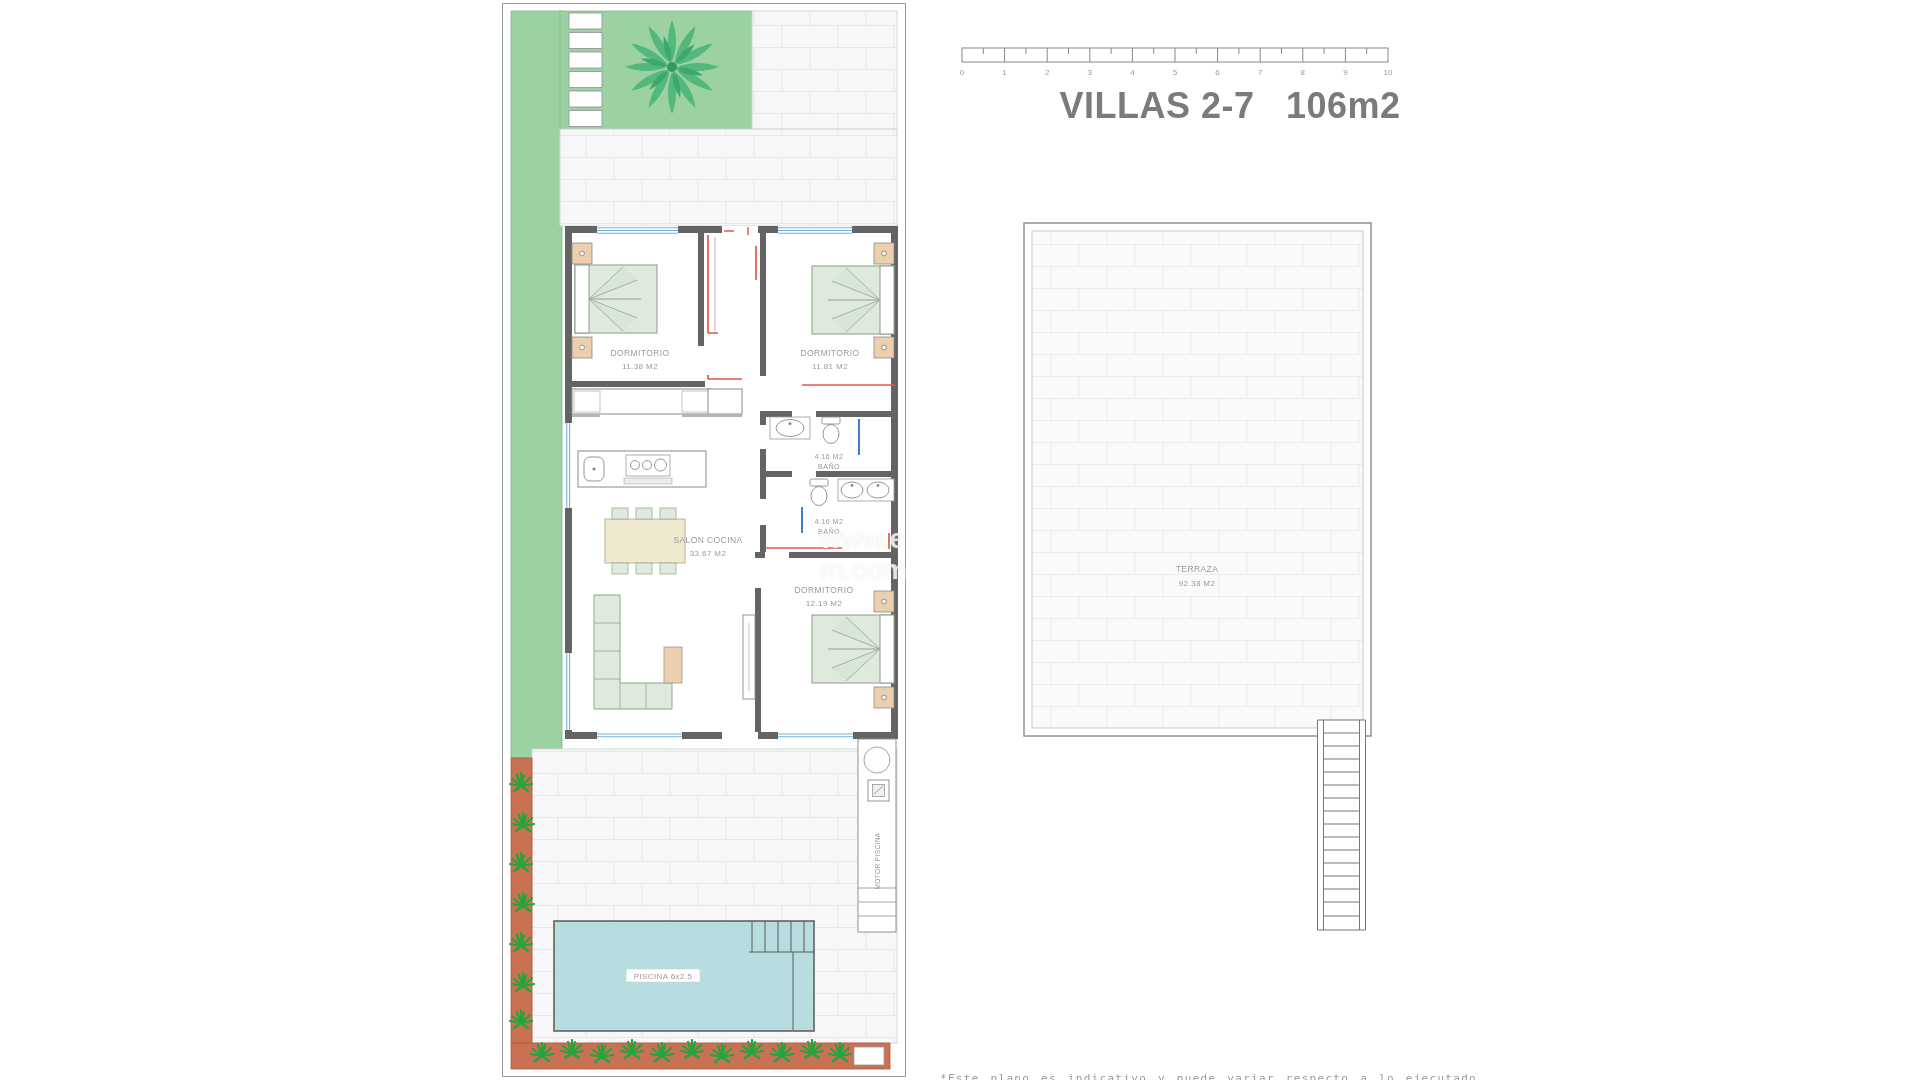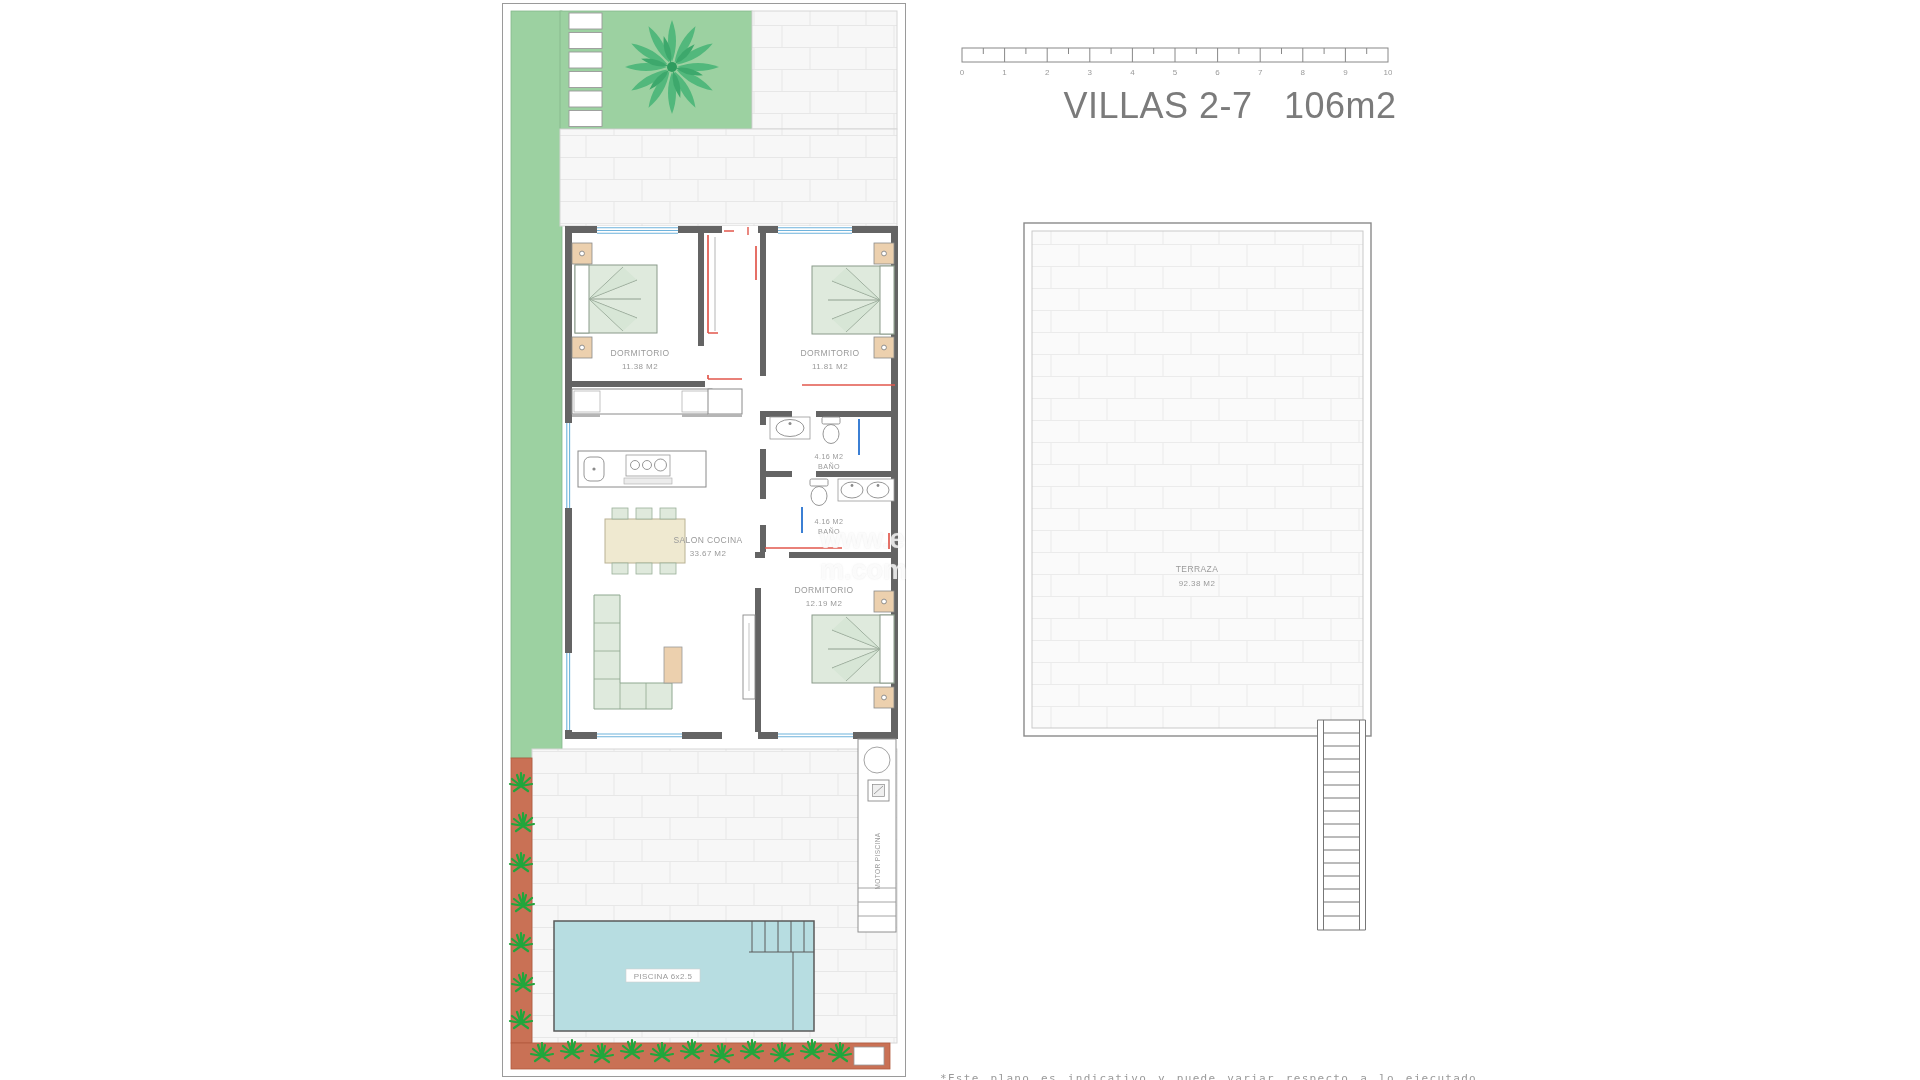--- a/index.html
+++ b/index.html
@@ -2,21 +2,21 @@
 <html><head>
 <meta charset="utf-8">
 <style>
   html,body{margin:0;padding:0;background:#ffffff;}
   #canvas{position:relative;width:1920px;height:1080px;background:#ffffff;overflow:hidden;
           font-family:"Liberation Sans",sans-serif;}
   .abs{position:absolute;}
   svg text{font-family:"Liberation Sans",sans-serif;}
   .room-lbl{fill:#9a9a9a;letter-spacing:.4px;}
   .title-block{left:1020px;top:84px;width:420px;text-align:center;color:#7b7b7b;
-               font-size:36px;line-height:1.22;letter-spacing:.5px;font-weight:400;}
+               font-size:36px;line-height:1.22;letter-spacing:.5px;font-weight:700;}
   .disclaimer{left:940px;top:1042px;color:#9a9a9a;font-family:"DejaVu Sans Mono",monospace;
               font-size:11px;line-height:1.35;letter-spacing:1.3px;word-spacing:3px;white-space:pre;}
   .watermark{left:820px;top:524px;width:330px;display:flex;justify-content:flex-end;
              font-size:27px;color:rgba(255,255,255,.78);text-shadow:0 0 2px rgba(190,190,190,.35);
              font-weight:700;pointer-events:none;z-index:5;flex-direction:column;}
 </style>
 </head>
 <body>
 
 <div id="canvas">

